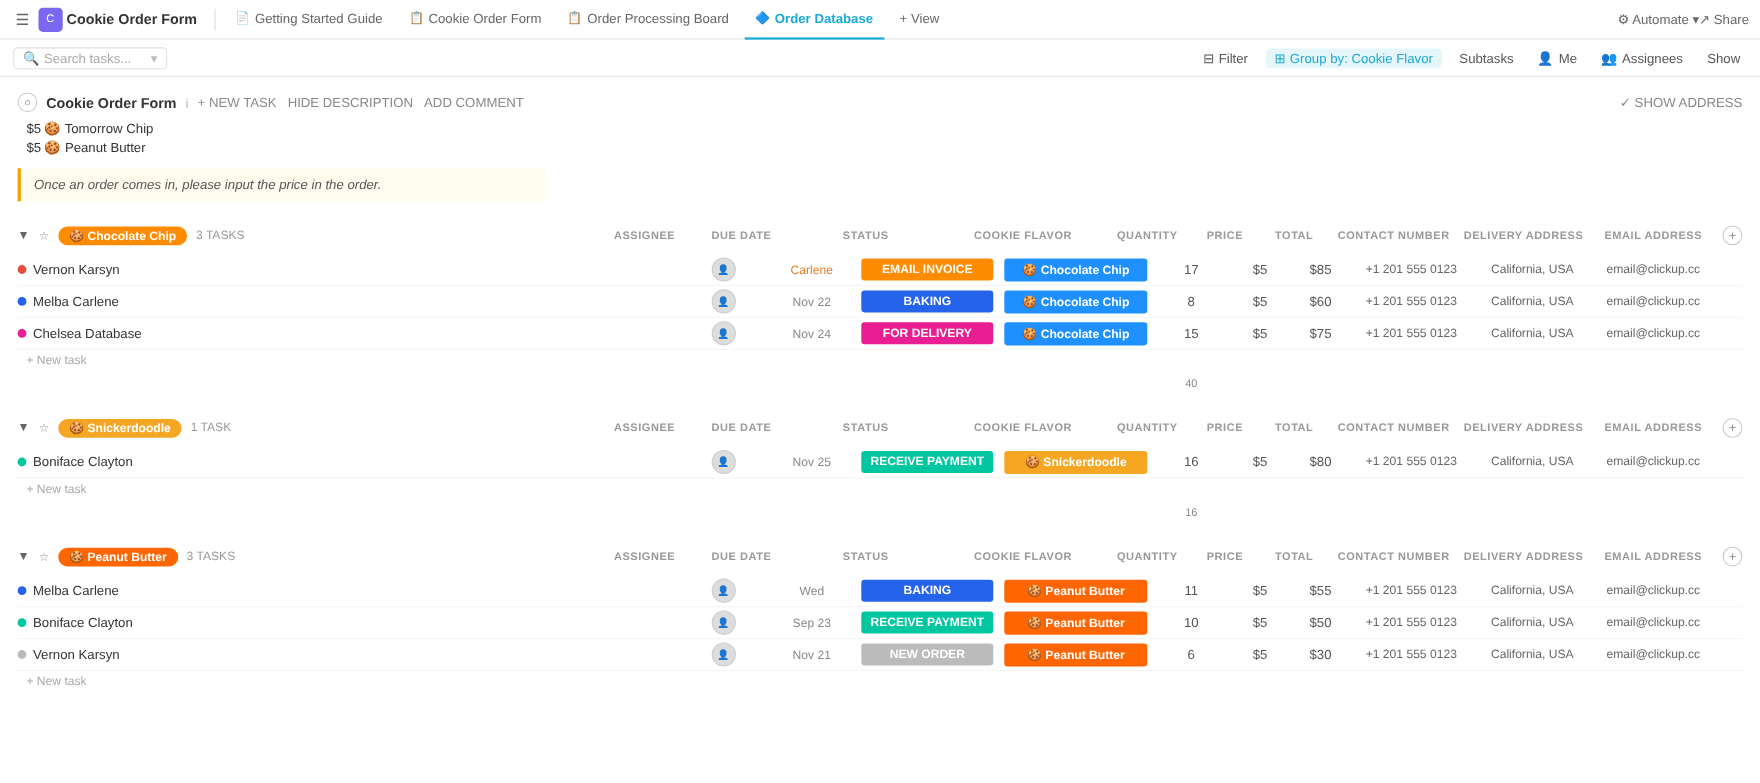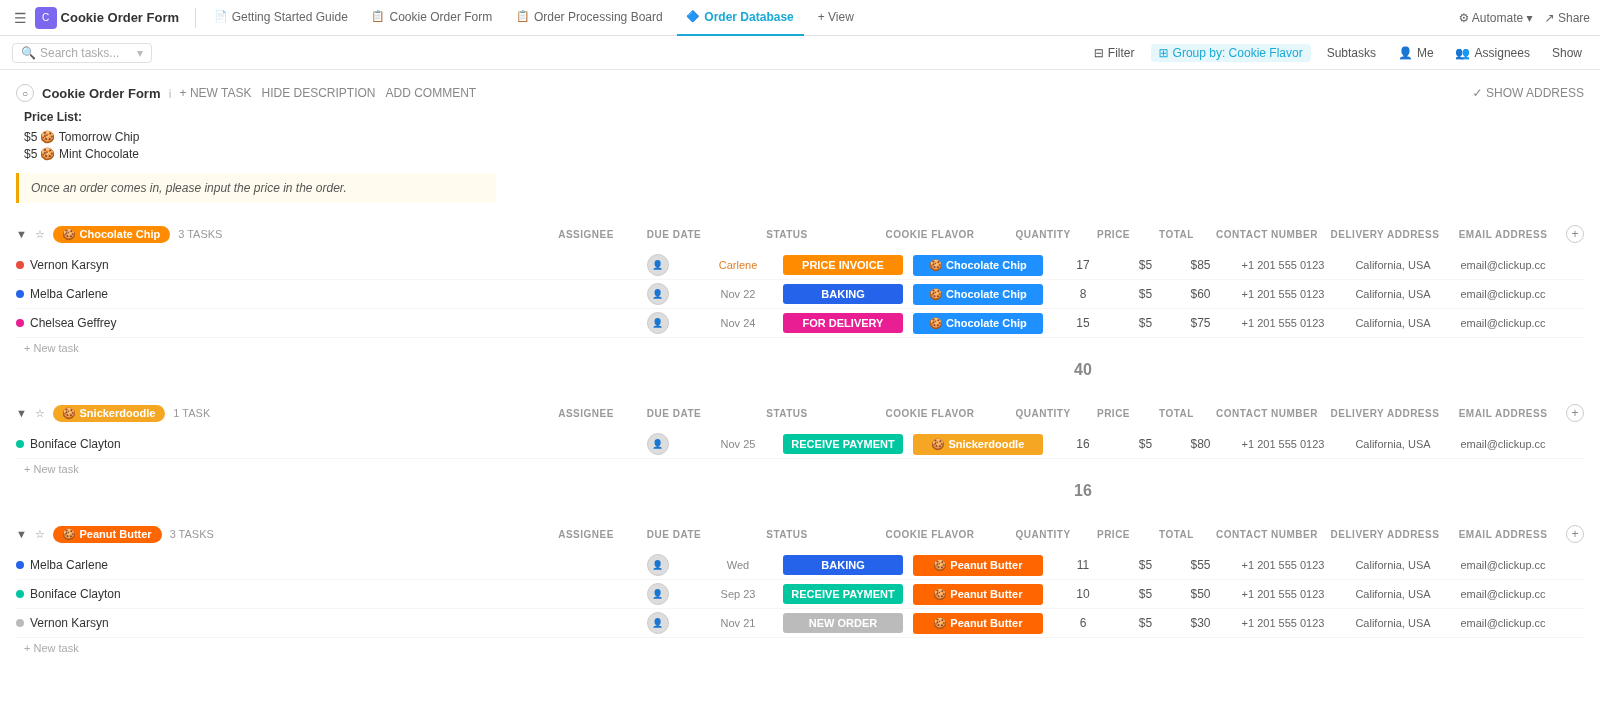--- a/index.html
+++ b/index.html
@@ -5,21 +5,21 @@
     * { box-sizing: border-box; margin: 0; padding: 0; font-family: -apple-system, BlinkMacSystemFont, 'Segoe UI', sans-serif; font-size: 12px; }
     body { background: #f5f5f5; color: #333; overflow-x: hidden; }
 
     
     .top-nav { display: flex; align-items: center; background: #fff; border-bottom: 1px solid #e0e0e0; height: 36px; padding: 0 10px; gap: 4px; }
     .top-nav .app-icon { width: 22px; height: 22px; background: #7b68ee; border-radius: 4px; display: flex; align-items: center; justify-content: center; color: #fff; font-size: 10px; flex-shrink: 0; }
     .top-nav .app-title { font-weight: 600; font-size: 13px; margin-right: 8px; }
     .nav-tab { display: flex; align-items: center; gap: 4px; padding: 0 10px; height: 36px; color: #666; cursor: pointer; white-space: nowrap; border-bottom: 2px solid transparent; font-size: 12px; }
     .nav-tab.active { color: #1aa9d6; border-bottom: 2px solid #1aa9d6; }
     .nav-tab-icon { font-size: 11px; color: #999; }
-    .top-nav-right { margin-left: auto; display: flex; align-items: center; gap: 12px; font-size: 12px; color: #666; }
+    .top-nav-right { margin-left: auto; display: flex; align-items: center; gap: 0; font-size: 12px; color: #666; }
     .top-nav-right span { cursor: pointer; }
 
     
     .toolbar { display: flex; align-items: center; background: #fff; border-bottom: 1px solid #e8e8e8; height: 34px; padding: 0 12px; gap: 8px; }
     .search-box { display: flex; align-items: center; gap: 4px; border: 1px solid #e0e0e0; border-radius: 4px; padding: 2px 8px; width: 140px; color: #aaa; }
     .toolbar-right { margin-left: auto; display: flex; align-items: center; gap: 10px; }
     .toolbar-btn { display: flex; align-items: center; gap: 4px; color: #555; cursor: pointer; padding: 2px 6px; border-radius: 4px; }
     .group-btn { background: #e6f7fc; color: #1aa9d6; border-radius: 4px; padding: 2px 8px; display: flex; align-items: center; gap: 4px; }
 
     
@@ -70,21 +70,21 @@
 
     .status-badge { border-radius: 3px; padding: 4px 8px; font-size: 11px; font-weight: 700; color: #fff; text-align: center; width: 120px; margin: 0 auto; }
     .flavor-badge { border-radius: 3px; padding: 4px 8px; font-size: 11px; font-weight: 600; color: #fff; text-align: center; width: 130px; margin: 0 auto; display: flex; align-items: center; justify-content: center; gap: 4px; }
 
     .cell-value { text-align: center; font-size: 12px; color: #555; }
     .cell-small { font-size: 11px; color: #666; }
 
     .new-task-btn { color: #aaa; font-size: 11px; padding: 4px 8px; cursor: pointer; }
 
     .subtotal-row { display: flex; align-items: center; padding: 3px 0; }
-    .subtotal-val { font-size: 16px; color: #888; font-weight: 700; text-align: center; }
+    .subtotal-val { font-size: 10px; color: #888; font-weight: 400; text-align: center; }
 
     
     .status-issue { background: #ff8c00; }
     .status-baking { background: #2563eb; }
     .status-delivery { background: #e91e93; }
     .status-receive { background: #00c7a0; }
     .status-new { background: #bbb; }
 
     
     .flavor-choc { background: #1e90ff; }
@@ -168,30 +168,29 @@
       <span>+ NEW TASK</span>
       <span>HIDE DESCRIPTION</span>
       <span>ADD COMMENT</span>
     </div>
     <div class="show-closed">
       <span>✓ SHOW ADDRESS</span>
     </div>
   </div>
 
   <div class="price-list">
-    <div class="bold">Price List:</div>
     <div class="price-item">
       <span>$5</span>
       <span> 🍪 </span>
       <span>Tomorrow Chip</span>
     </div>
     <div class="price-item">
       <span>$5</span>
       <span> 🍪 </span>
-      <span>Mint Chocolate</span>
+      <span>Peanut Butter</span>
     </div>
   </div>
 
   <div class="notice-box">
     <span>Once an order comes in, please input the price in the order.</span>
   </div>
 
   <div id="groups-container">
       <div class="group">
         <div class="group-header">
@@ -219,21 +218,21 @@
         <div class="task-dot" style="background:#e74c3c;"></div>
         <span class="task-name">Vernon Karsyn</span>
       </div>
       <div class="col-assignee">
         <div class="assignee-avatar">👤</div>
       </div>
       <div class="col-duedate">
         <span class="due-date due-tomorrow">Carlene</span>
       </div>
       <div class="col-status">
-        <div class="status-badge status-issue">PRICE INVOICE</div>
+        <div class="status-badge status-issue">EMAIL INVOICE</div>
       </div>
       <div class="col-flavor">
         <div class="flavor-badge flavor-choc">🍪 Chocolate Chip</div>
       </div>
       <div class="col-qty cell-value">17</div>
       <div class="col-price cell-value">$5</div>
       <div class="col-total cell-value">$85</div>
       <div class="col-contact cell-small">+1 201 555 0123</div>
       <div class="col-address cell-small">California, USA</div>
       <div class="col-email cell-small">email@clickup.cc</div>
@@ -260,21 +259,21 @@
       <div class="col-price cell-value">$5</div>
       <div class="col-total cell-value">$60</div>
       <div class="col-contact cell-small">+1 201 555 0123</div>
       <div class="col-address cell-small">California, USA</div>
       <div class="col-email cell-small">email@clickup.cc</div>
       <div style="width:26px;"></div>
     </div>
         <div class="task-row">
       <div style="flex:1;min-width:200px;display:flex;align-items:center;">
         <div class="task-dot" style="background:#e91e93;"></div>
-        <span class="task-name">Chelsea Geffrey</span>
+        <span class="task-name">Chelsea Database</span>
       </div>
       <div class="col-assignee">
         <div class="assignee-avatar">👤</div>
       </div>
       <div class="col-duedate">
         <span class="due-date ">Nov 24</span>
       </div>
       <div class="col-status">
         <div class="status-badge status-delivery">FOR DELIVERY</div>
       </div>

